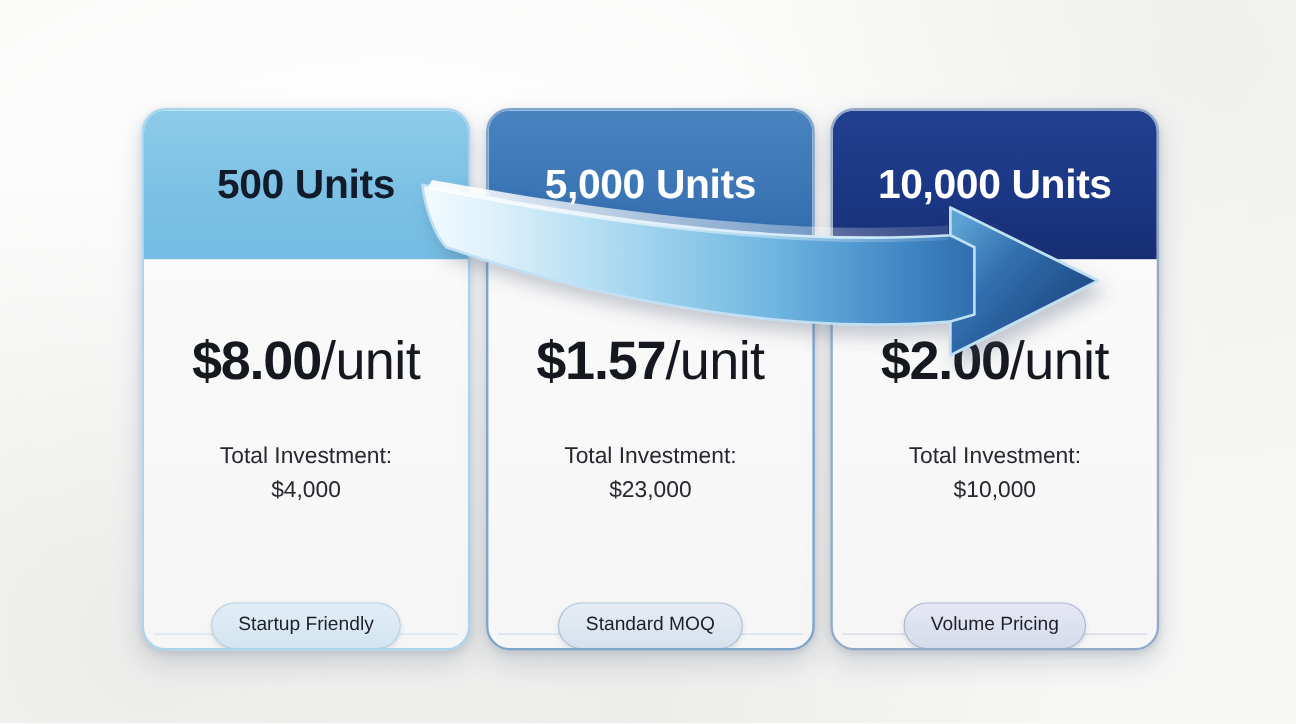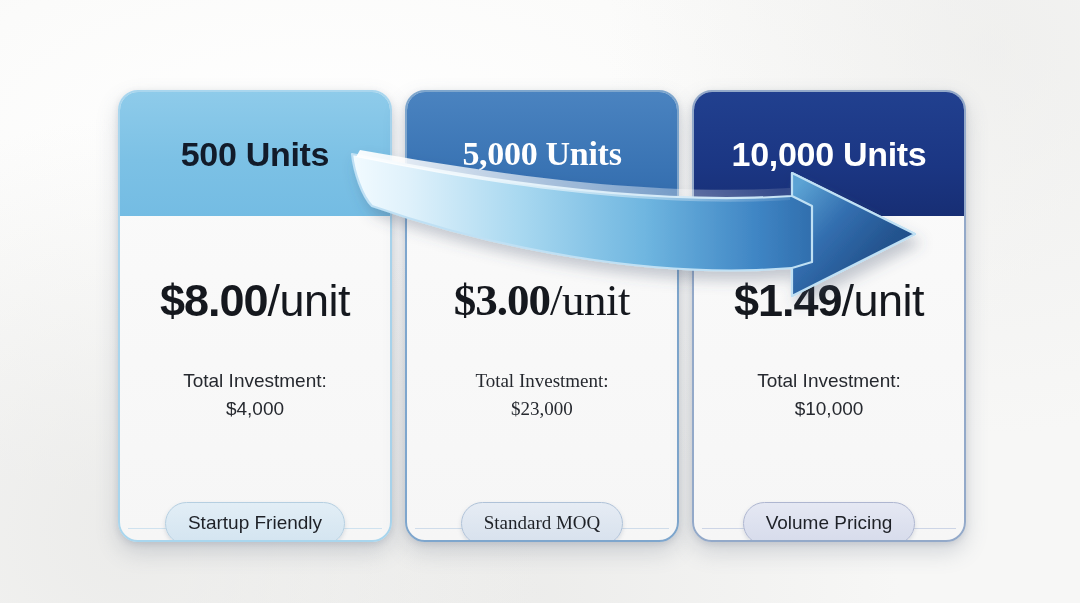--- a/index.html
+++ b/index.html
@@ -48,21 +48,21 @@
     border-radius: 20px;
     background: linear-gradient(180deg, #fbfbfb 0%, #f6f6f6 100%);
     box-shadow:
       0 10px 22px rgba(80, 95, 120, 0.22),
       0 2px 6px rgba(80, 95, 120, 0.16);
     overflow: hidden;
     display: flex;
     flex-direction: column;
   }
   .card.c1 { left: 118px; border: 2px solid #a9d6ee; }
-  .card.c2 { left: 405px; border: 2px solid #7ea6cd; font-family: Liberation Serif, serif; }
+  .card.c2 { left: 405px; border: 2px solid #7ea6cd; }
   .card.c3 { left: 692px; border: 2px solid #93a9c9; }
 
   .card-head {
     height: 124px;
     flex: 0 0 124px;
     display: flex;
     align-items: center;
     justify-content: center;
     position: relative;
   }
@@ -128,21 +128,21 @@
     position: absolute;
     left: 0; right: 0;
     top: 286px;
     display: flex;
     justify-content: center;
   }
   .badge {
     display: inline-block;
     padding: 9px 22px 10px;
     border-radius: 999px;
-    font-size: 19px;
+    font-size: 16px;
     color: #1e2127;
     white-space: nowrap;
     box-shadow: 0 2px 4px rgba(90,105,130,0.2);
     text-align: center;
   }
   .c1 .badge {
     background: linear-gradient(180deg, #e2eef6 0%, #d3e4f0 100%);
     border: 1px solid #b5cfe1;
   }
   .c2 .badge {
@@ -187,40 +187,40 @@
         </div>
       </div>
     </div>
 
     <div class="card c2">
       <div class="card-head">
         <div class="head-title">5,000 Units</div>
       </div>
       <div class="card-body">
         <div class="price">
-          <span class="amount">$3.00</span><span class="per">/unit</span>
+          <span class="amount">$1.57</span><span class="per">/unit</span>
         </div>
         <div class="invest">
           <span>Total Investment:</span>
           <span class="amt">$23,000</span>
         </div>
         <div class="divider"></div>
         <div class="badge-wrap">
           <span class="badge">Standard MOQ</span>
         </div>
       </div>
     </div>
 
     <div class="card c3">
       <div class="card-head">
         <div class="head-title">10,000 Units</div>
       </div>
       <div class="card-body">
         <div class="price">
-          <span class="amount">$1.49</span><span class="per">/unit</span>
+          <span class="amount">$2.00</span><span class="per">/unit</span>
         </div>
         <div class="invest">
           <span>Total Investment:</span>
           <span class="amt">$10,000</span>
         </div>
         <div class="divider"></div>
         <div class="badge-wrap">
           <span class="badge">Volume Pricing</span>
         </div>
       </div>

